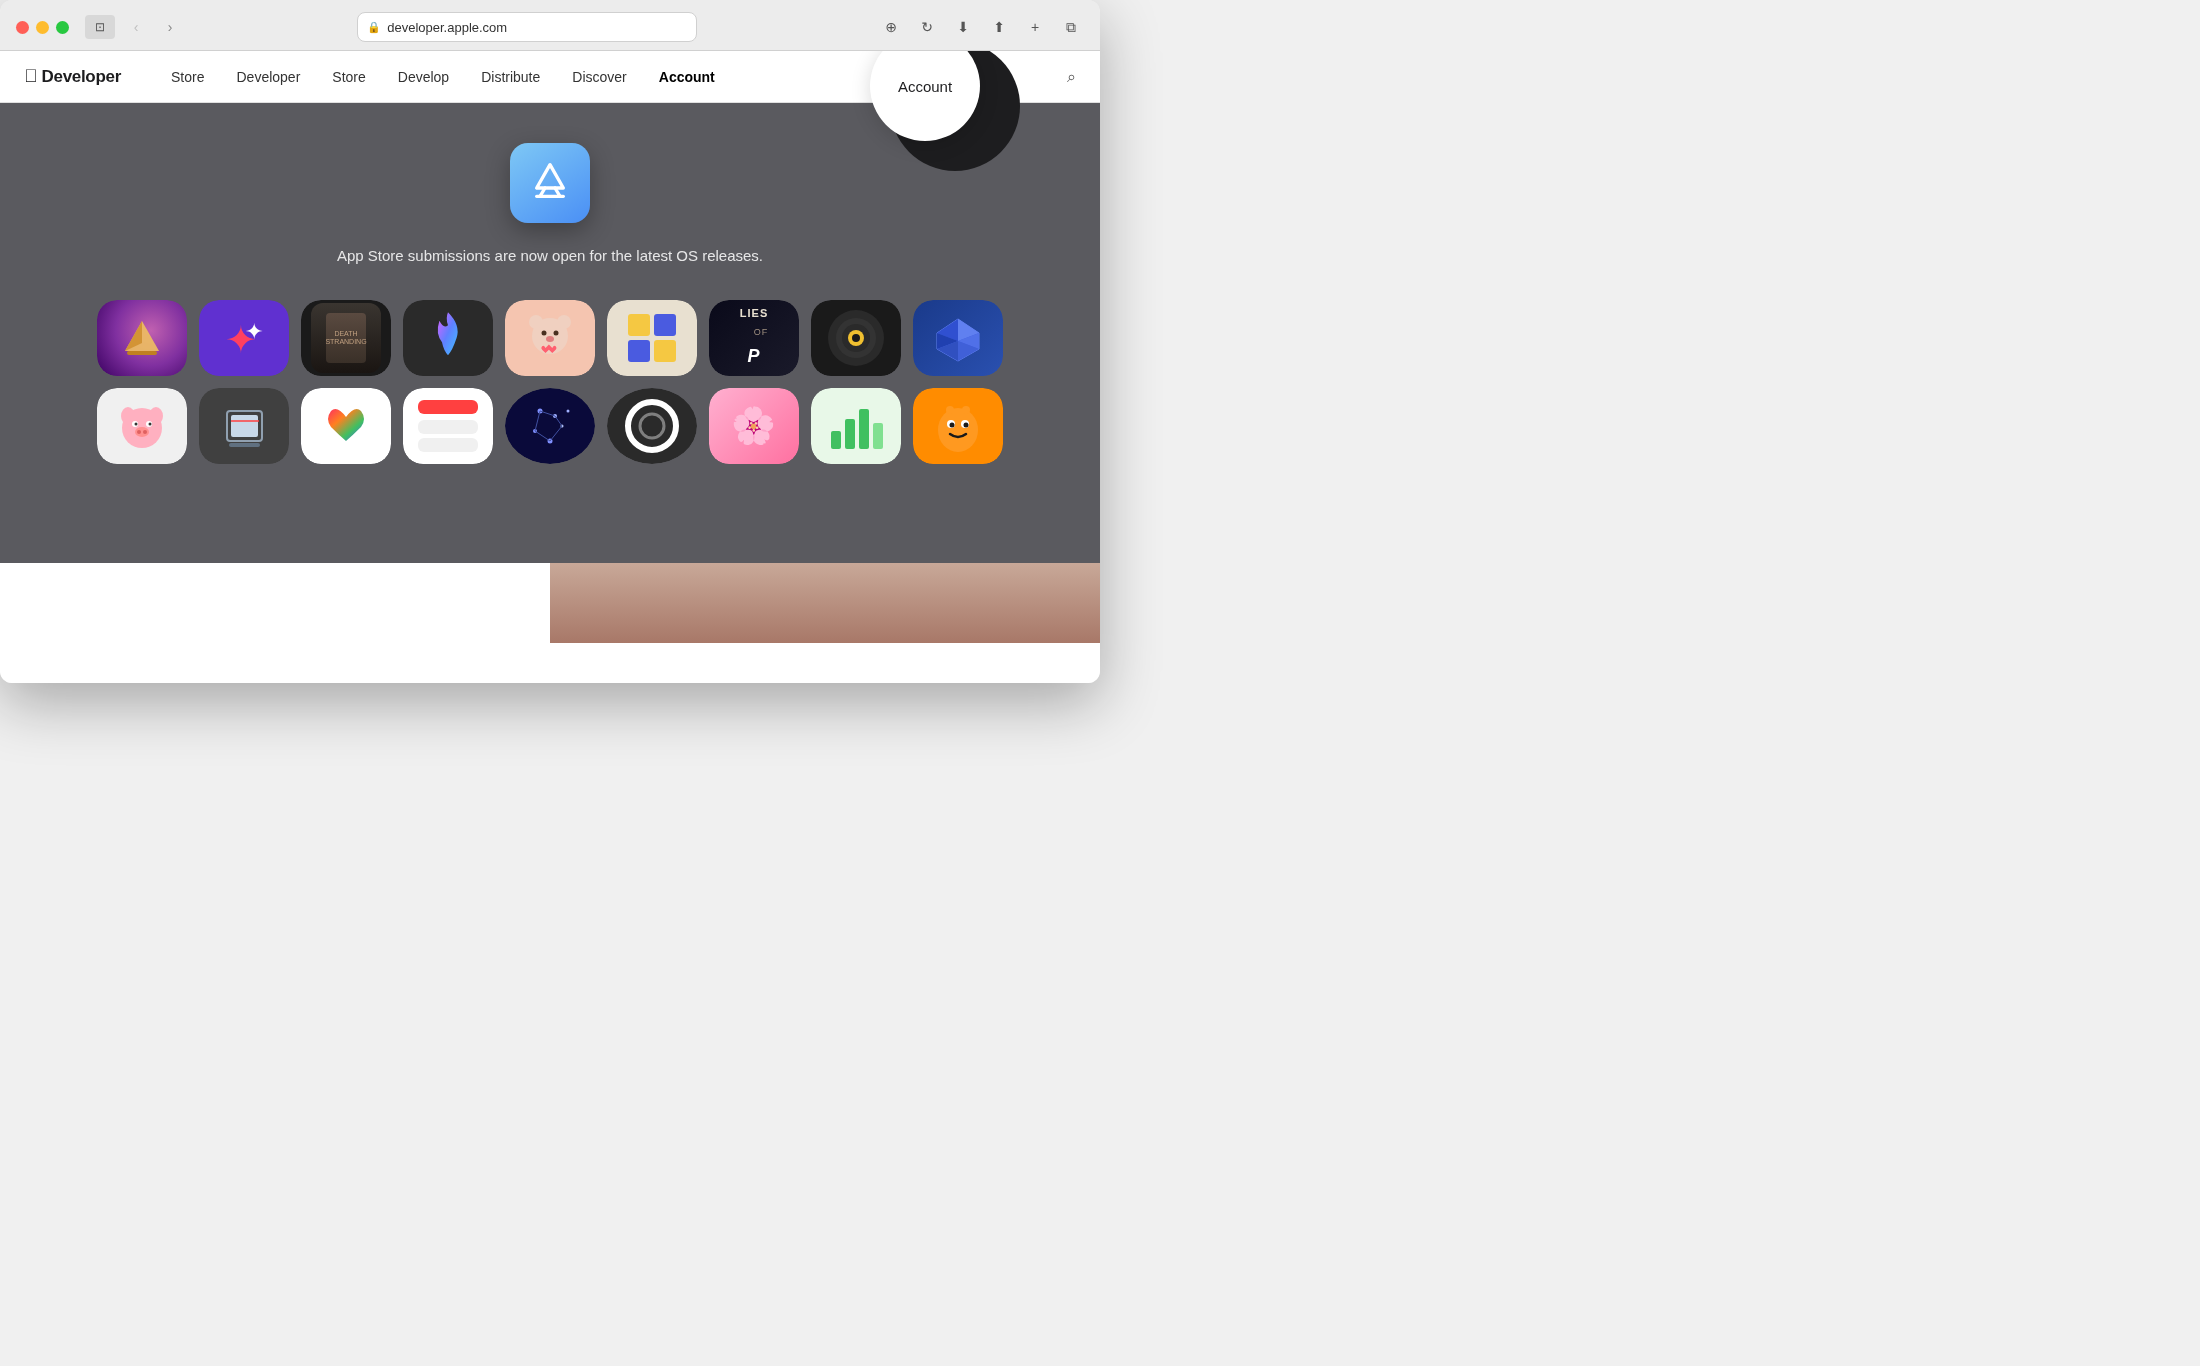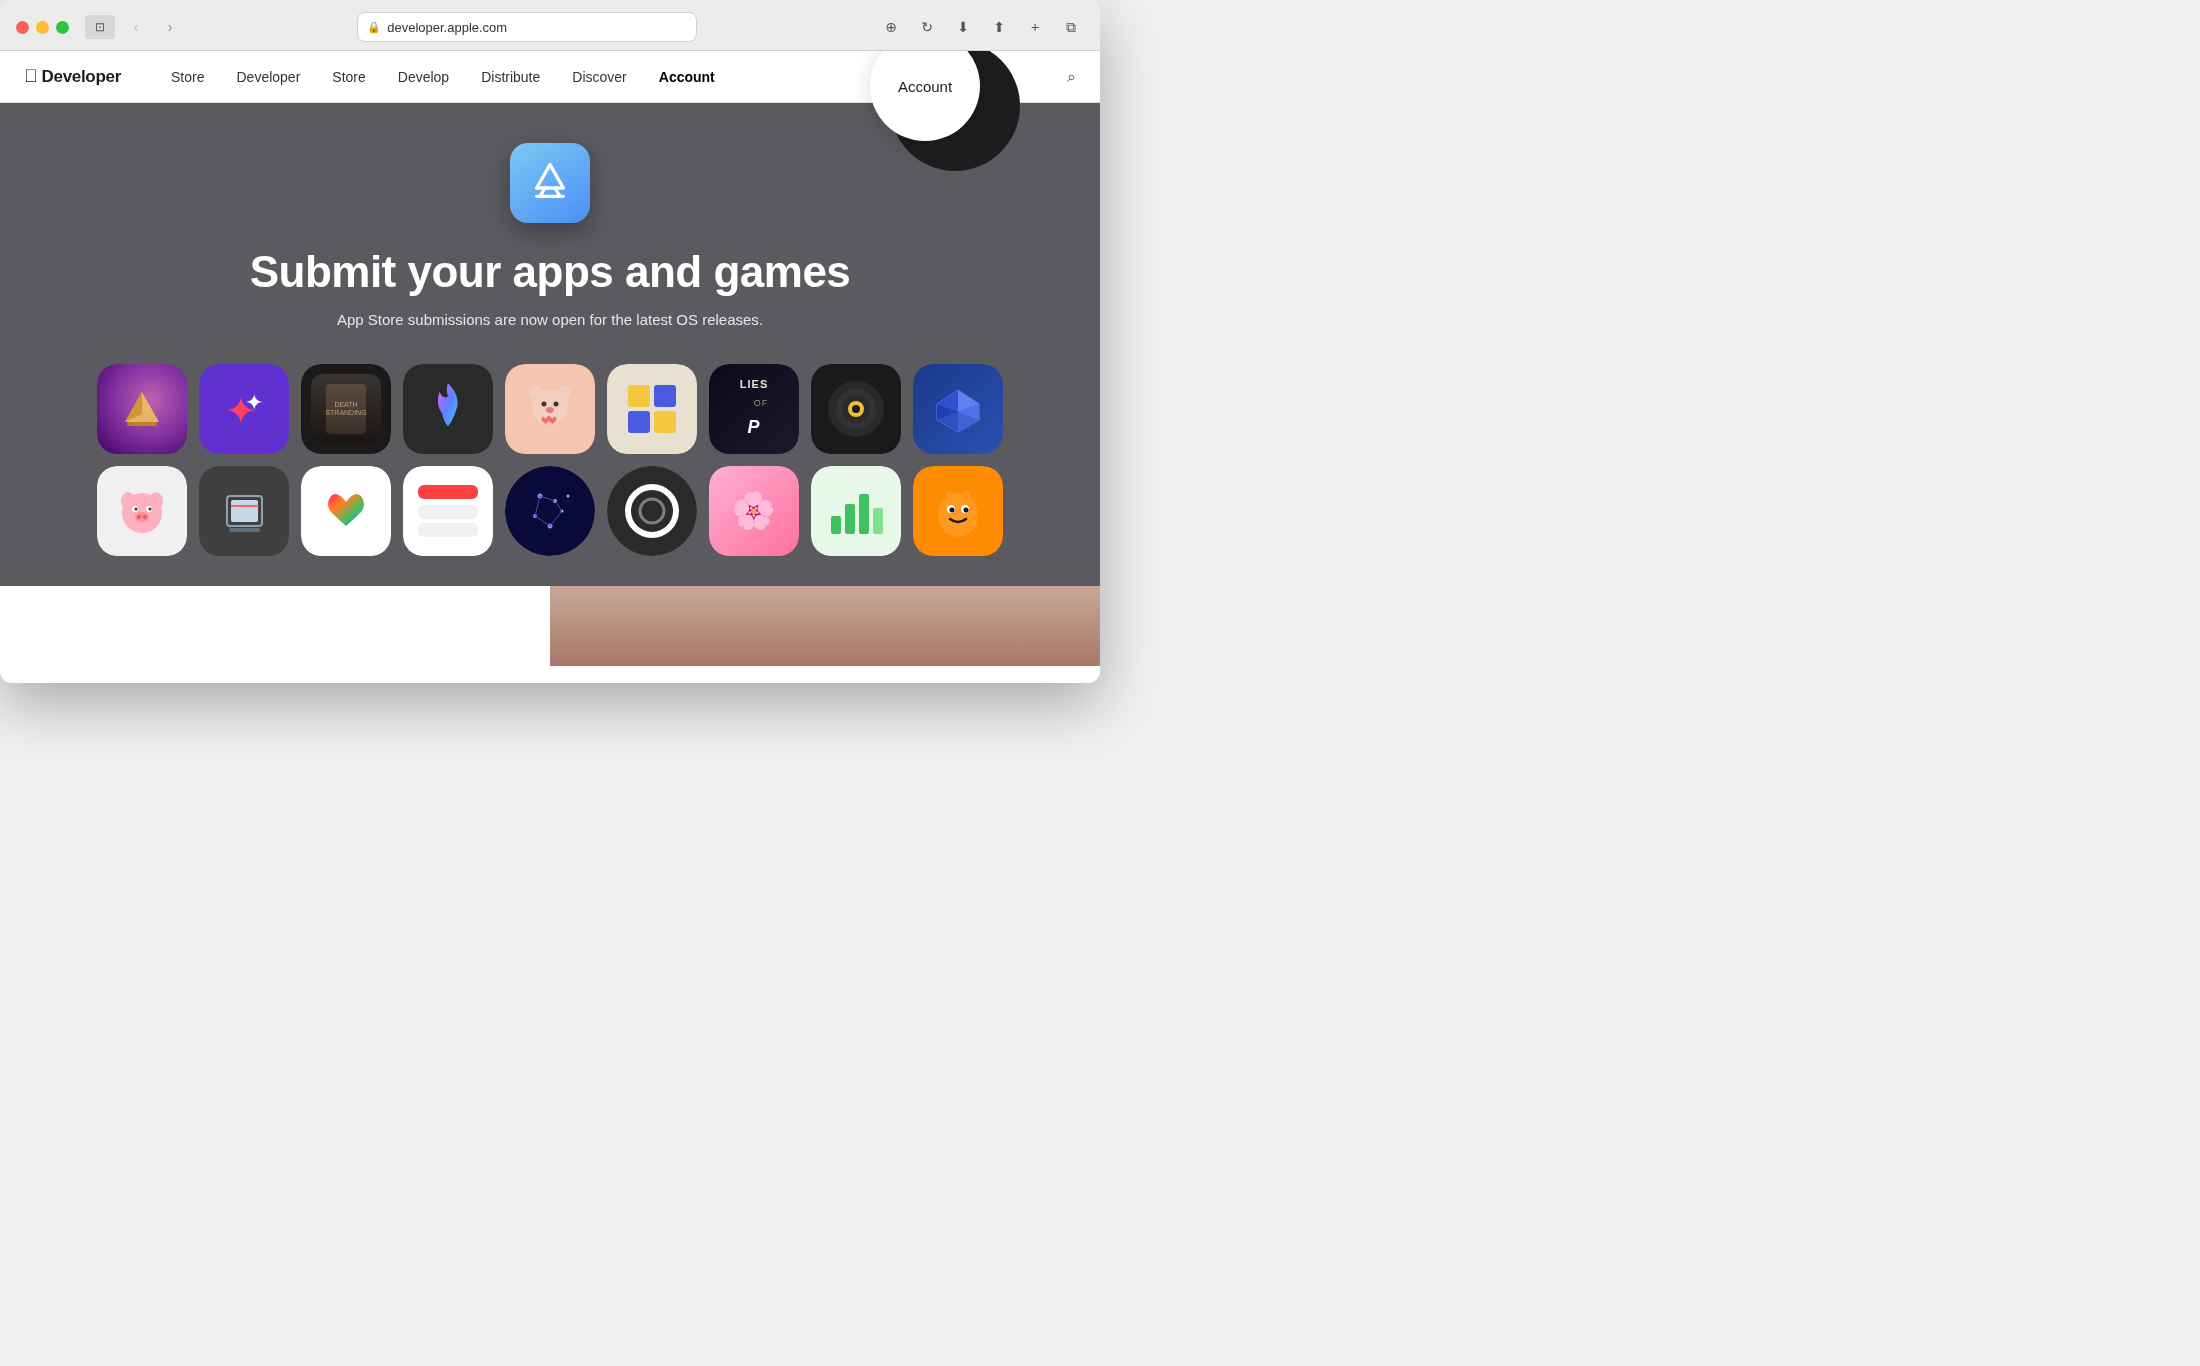--- a/index.html
+++ b/index.html
@@ -266,21 +266,21 @@
 
     .app-icons-row {
       display: flex;
       justify-content: center;
       gap: 12px;
       flex-wrap: nowrap;
     }
 
     .app-icon-wrapper {
       width: 90px;
-      height: 90px;
+      height: 76px;
       border-radius: 20px;
       overflow: hidden;
       flex-shrink: 0;
     }
 
     
     .bottom-section {
       height: 80px;
       background: white;
       display: flex;
@@ -355,21 +355,20 @@
 
     <div class="app-store-icon">
       <svg viewBox="0 0 60 60" fill="none" xmlns="http://www.w3.org/2000/svg">
         <path d="M30 8 L14 36 H46 Z" stroke="white" stroke-width="4" fill="none" stroke-linejoin="round"></path>
         <line x1="24" y1="36" x2="18" y2="46" stroke="white" stroke-width="4" stroke-linecap="round"></line>
         <line x1="36" y1="36" x2="42" y2="46" stroke="white" stroke-width="4" stroke-linecap="round"></line>
         <line x1="14" y1="46" x2="46" y2="46" stroke="white" stroke-width="4" stroke-linecap="round"></line>
       </svg>
     </div>
 
-    <h1 class="hero-title">Submit your apps and games</h1>
     <p class="hero-subtitle">App Store submissions are now open for the latest OS releases.</p>
 
     <div class="app-icons-grid">
       <div class="app-icons-row">
 
         <div class="app-icon-wrapper">
           <div style="width:100%;height:100%;background:radial-gradient(circle at 60% 40%, #c060b0, #8030a0, #3a0060);border-radius:20px;display:flex;align-items:center;justify-content:center;">
             <svg width="50" height="50" viewBox="0 0 50 50">
               <polygon points="25,8 8,38 42,38" fill="#f0c060" opacity="0.9"></polygon>
               <polygon points="25,8 8,38 25,30" fill="#d09030" opacity="0.9"></polygon>

